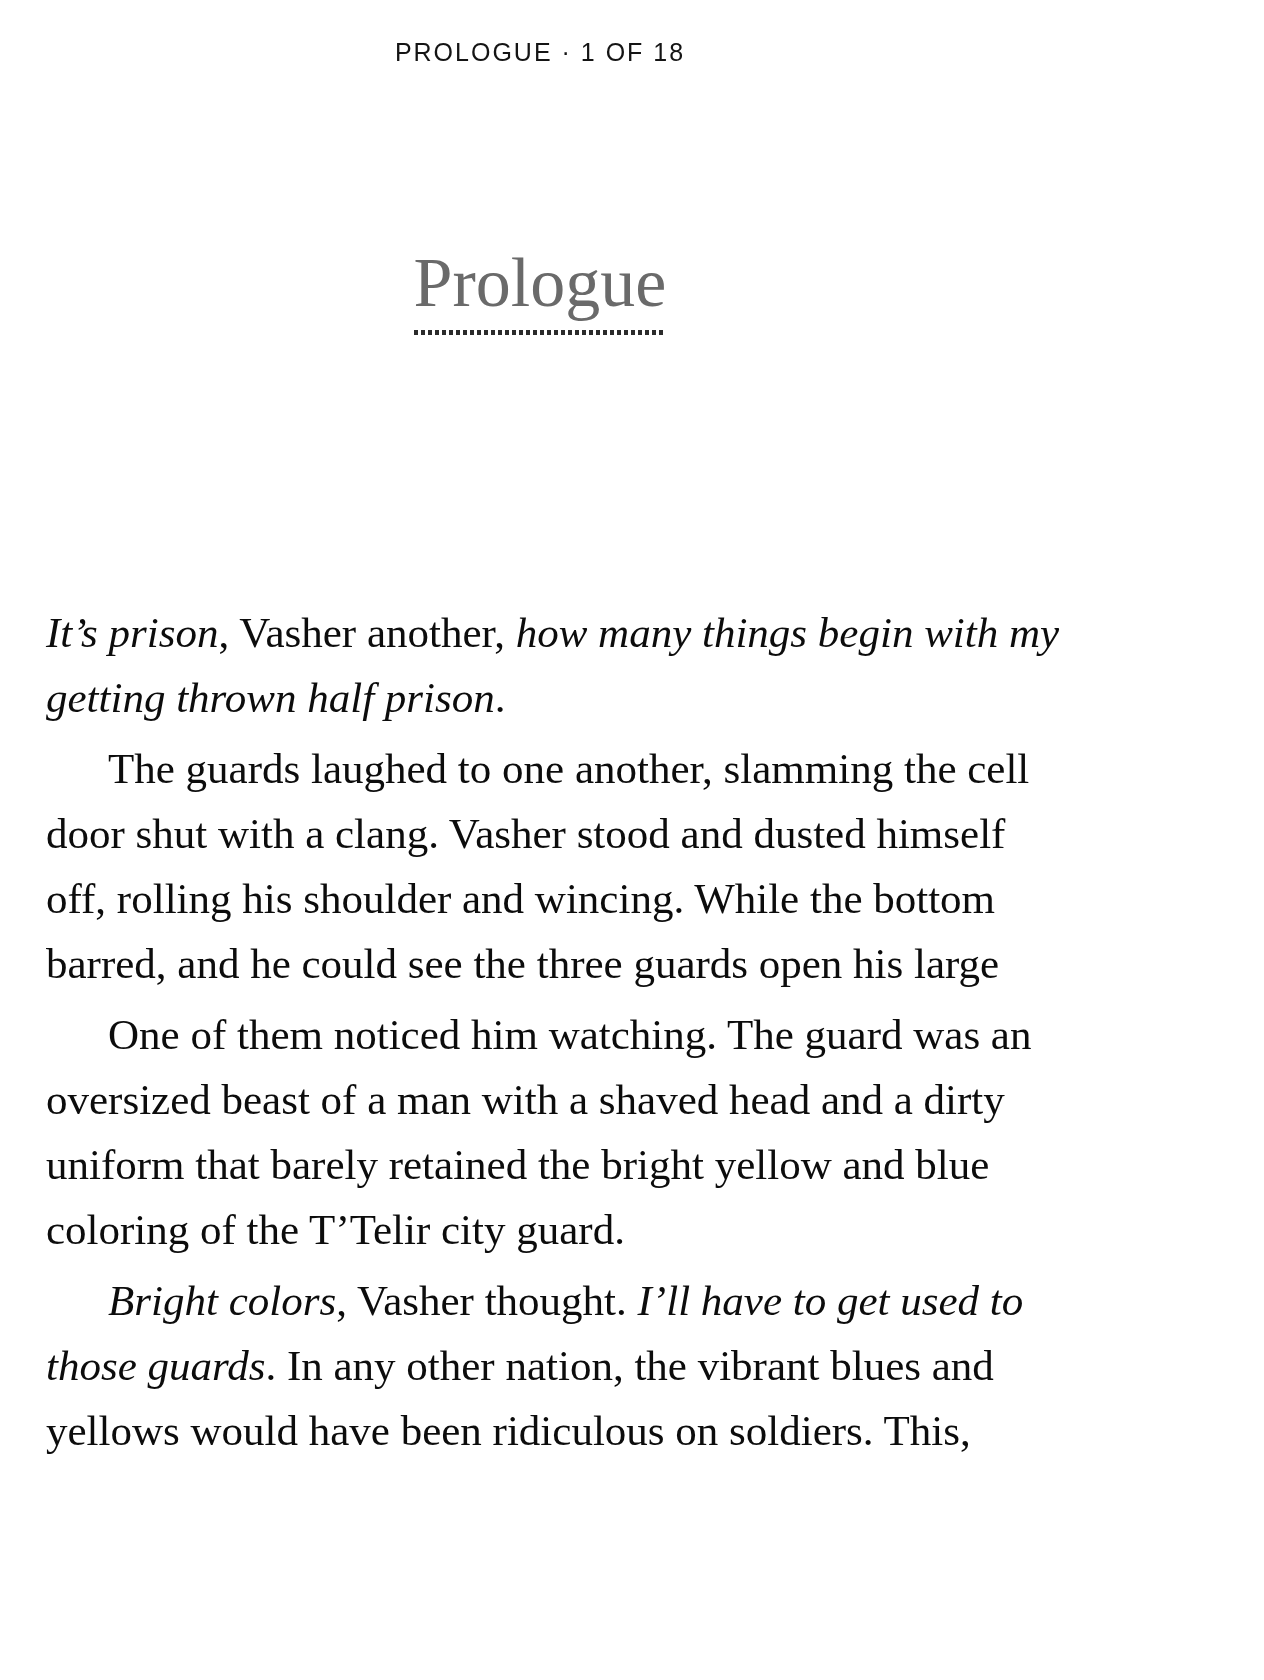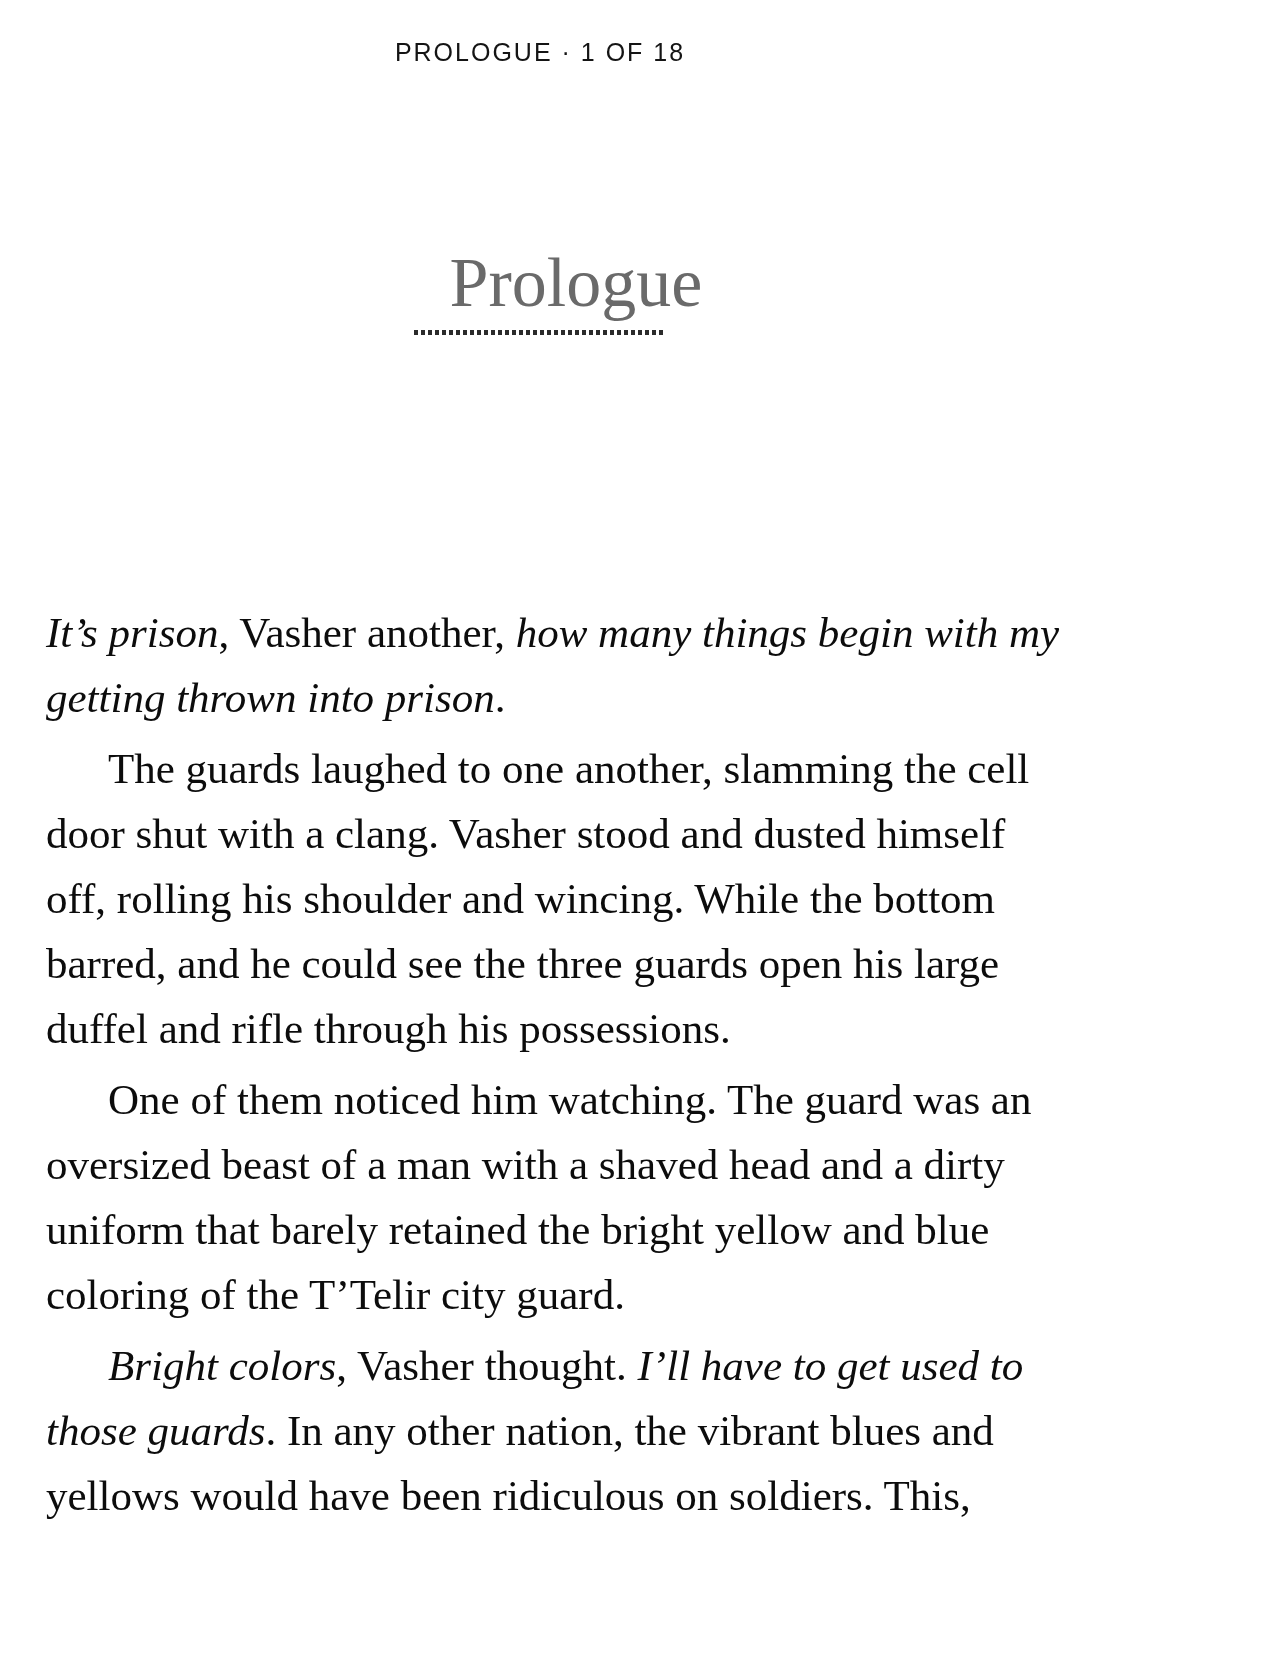--- a/index.html
+++ b/index.html
@@ -31,21 +31,20 @@
     position: absolute;
     top: 244px;
     left: 0;
     width: 100%;
     text-align: center;
     font-family: "Liberation Serif", serif;
     font-size: 70px;
     line-height: 1.1;
     font-weight: 400;
     color: var(--title-color, #6a6a6a);
-    padding-left: 36px;
   }
 
   .chapter-title-underline {
     position: absolute;
     top: 330px;
     left: 50%;
     transform: translateX(-50%);
     width: 252px;
     height: 5px;
     background-image: repeating-linear-gradient(
@@ -90,28 +89,27 @@
 
   <div class="running-header">PROLOGUE · 1 OF 18</div>
 
   <div class="chapter-title">Prologue</div>
 
   <div class="chapter-title-underline"></div>
 
   <div class="chapter-text">
       <p class="para">
         <span class="text-line"><em>It’s prison</em><span>, Vasher another, </span><em>how many things begin with my</em></span>
-        <span class="text-line"><em>getting thrown into prison</em><span>.</span></span>
+        <span class="text-line"><em>getting thrown half prison</em><span>.</span></span>
       </p>
       <p class="para indent">
         <span class="text-line"><span>The guards laughed to one another, slamming the cell</span></span>
         <span class="text-line"><span>door shut with a clang. Vasher stood and dusted himself</span></span>
         <span class="text-line"><span>off, rolling his shoulder and wincing. While the bottom</span></span>
         <span class="text-line"><span>barred, and he could see the three guards open his large</span></span>
-        <span class="text-line"><span>duffel and rifle through his possessions.</span></span>
       </p>
       <p class="para indent">
         <span class="text-line"><span>One of them noticed him watching. The guard was an</span></span>
         <span class="text-line"><span>oversized beast of a man with a shaved head and a dirty</span></span>
         <span class="text-line"><span>uniform that barely retained the bright yellow and blue</span></span>
         <span class="text-line"><span>coloring of the T’Telir city guard.</span></span>
       </p>
       <p class="para indent">
         <span class="text-line"><em>Bright colors</em><span>, Vasher thought. </span><em>I’ll have to get used to</em></span>
         <span class="text-line"><em>those guards</em><span>. In any other nation, the vibrant blues and</span></span>

